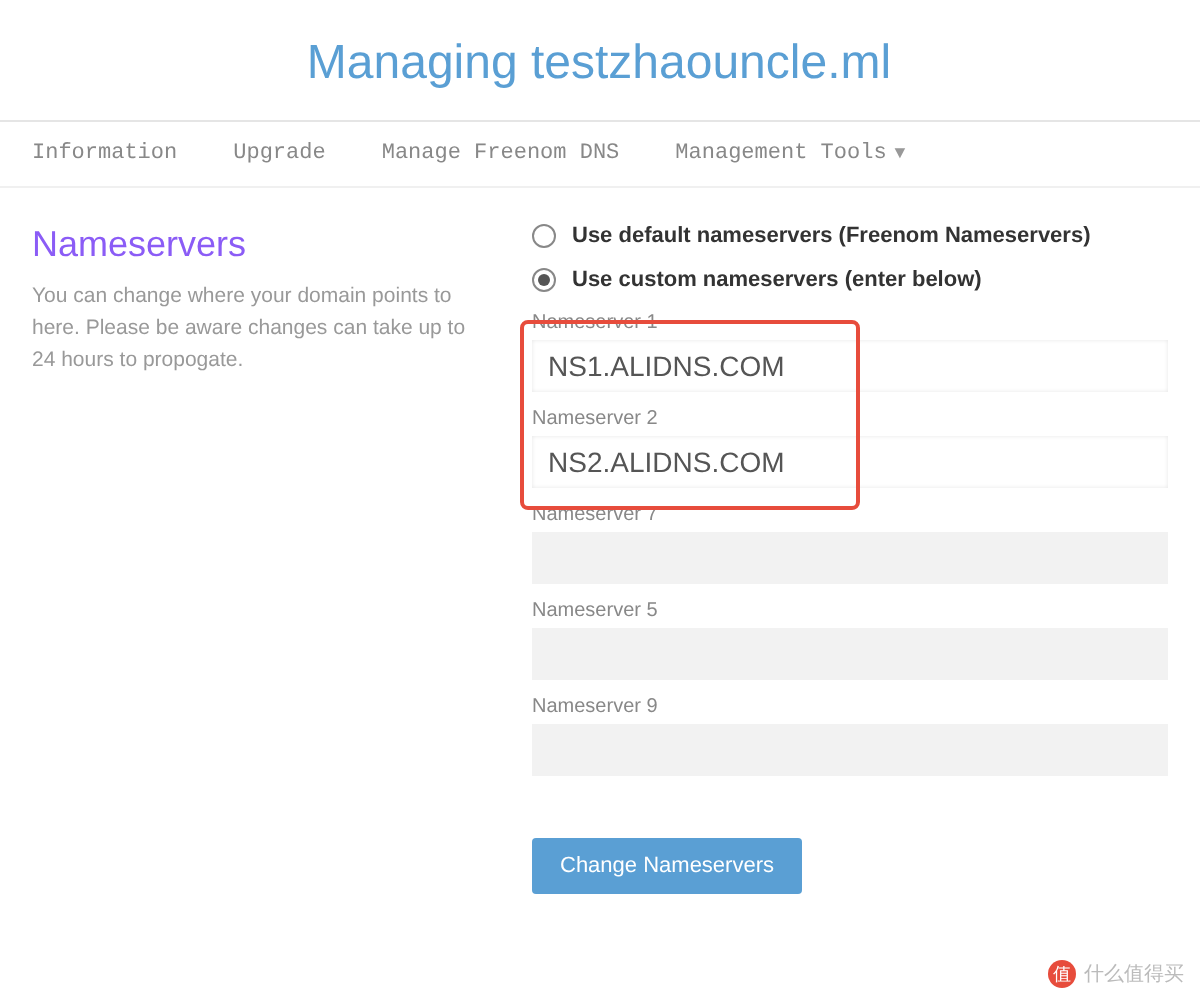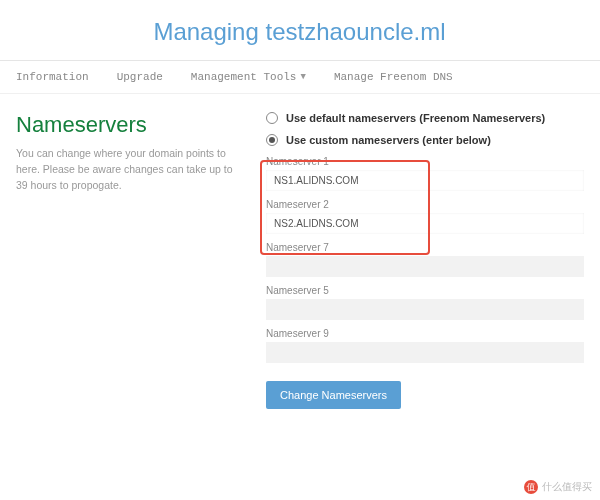--- a/index.html
+++ b/index.html
@@ -31,23 +31,23 @@
     }
     .tab-item { cursor: pointer; display: flex; align-items: center; gap: 4px; font-family: Liberation Mono, monospace; }
     .chev { font-size: 9px; color: #999; }
     .content {
       display: flex;
       padding: 18px 16px 0 16px;
       gap: 20px;
     }
     .left { width: 230px; flex-shrink: 0; }
     .section-title {
-      font-size: 22px;
+      font-size: 18px;
       font-weight: 300;
-      color: #15803d;
+      color: #8b5cf6;
       margin-bottom: 8px;
     }
     .help-text {
       font-size: 10.5px;
       line-height: 1.5;
       color: #999;
     }
     .right { flex: 1; position: relative; }
     .radio-row {
       display: flex;
@@ -73,38 +73,38 @@
     .ns-label {
       font-size: 10px;
       color: #888;
       margin-bottom: 3px;
     }
     .ns-input {
       width: 100%;
       border: none;
       background: #f2f2f2;
       padding: 5px 8px;
-      font-size: 10px;
+      font-size: 14px;
       color: #555;
       outline: none;
       font-family: inherit;
     }
     .ns-input.filled { background: #fff; box-shadow: inset 0 0 2px rgba(0,0,0,0.1); }
     .highlight-box {
       position: absolute;
       top: 48px;
       left: -6px;
       width: 170px;
       height: 95px;
       border: 2px solid #e74c3c;
       border-radius: 4px;
       pointer-events: none;
     }
     .btn-primary {
-      margin-top: 10px;
+      margin-top: 23px;
       background: #5a9fd4;
       color: #fff;
       border: none;
       padding: 8px 14px;
       font-size: 11px;
       border-radius: 2px;
       cursor: pointer;
     }
     .watermark {
       position: absolute;
@@ -123,31 +123,31 @@
     }
   </style>
 </head>
 <body>
 
 <div class="page-title">Managing testzhaouncle.ml</div>
 
 <div class="tabs">
   <div class="tab-item">Information</div>
   <div class="tab-item">Upgrade</div>
+  <div class="tab-item">Manage Freenom DNS</div>
   <div class="tab-item">
     <span>Management Tools</span>
     <span class="chev">▼</span>
   </div>
-  <div class="tab-item">Manage Freenom DNS</div>
 </div>
 
 <div class="content">
   <div class="left">
     <div class="section-title">Nameservers</div>
-    <div class="help-text">You can change where your domain points to here. Please be aware changes can take up to 39 hours to propogate.</div>
+    <div class="help-text">You can change where your domain points to here. Please be aware changes can take up to 24 hours to propogate.</div>
   </div>
 
   <div class="right">
     <div class="radio-row">
       <span class="radio"></span>
       <span>Use default nameservers (Freenom Nameservers)</span>
     </div>
     <div class="radio-row">
       <span class="radio checked"></span>
       <span>Use custom nameservers (enter below)</span>

